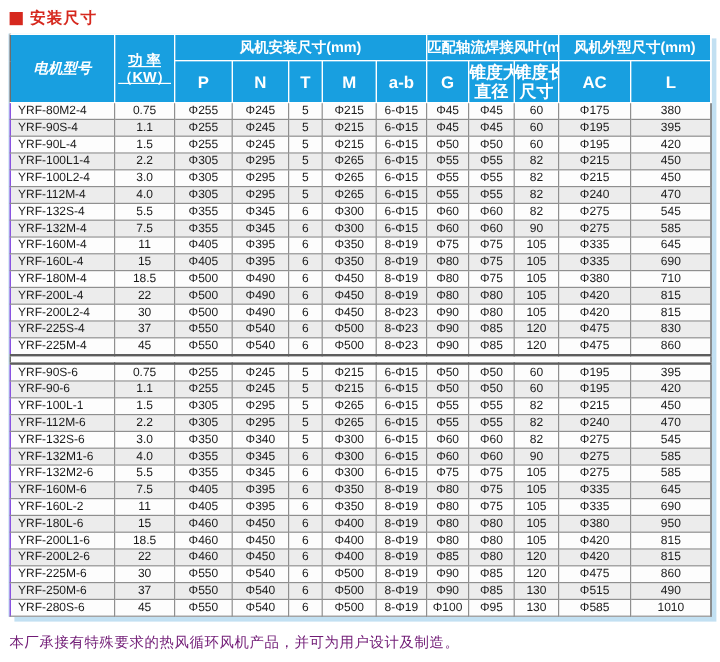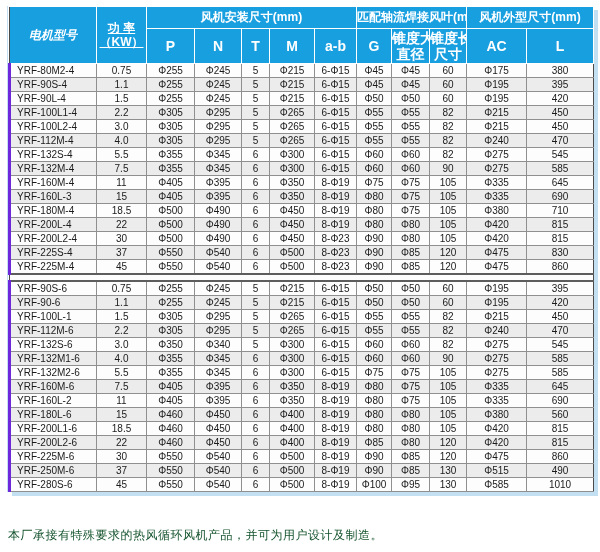--- a/index.html
+++ b/index.html
@@ -48,49 +48,53 @@
   tbody td{
     height:13px;
     font-size:10px;
     color:#1a1a1a;
     border:1px solid #8f8f8f;
     border-top:1px solid #5d5d5d;
   }
   tbody td:first-child{
     text-align:left;
     padding-left:6px;
-    border-left:3px solid #6d28d9;
+    border-left:1px solid #6d28d9;
   }
   tbody td:last-child{border-right:1px solid #4a4a4a;}
   tbody tr:nth-child(even) td{background:#ececec;}
   tbody tr:nth-child(odd) td{background:#fdfdfd;}
   
   tr.separator td{
     height:5px;
     background:#ffffff;
     border-left:1px solid #4a4a4a;
     border-right:1px solid #4a4a4a;
     border-top:2px solid #5d5d5d;
     border-bottom:2px solid #5d5d5d;
     padding:0;
   }
   
   .footer-note{
     position:absolute;
     left:8px;bottom:8px;
     font-size:12px;
-    color:#14532d;
+    color:#701a75;
     letter-spacing:0.5px;
   }
 </style>
 </head>
 <body>
 
 <div class="page">
 
+  <div class="title-bar">
+    <span class="red-square"></span>
+    <span class="title-text">安装尺寸</span>
+  </div>
 
   <table class="dims">
     <colgroup>
       <col style="width:87px">
         <col style="width:50px">
       <col style="width:48px">
         <col style="width:47px">
         <col style="width:28px">
         <col style="width:45px">
         <col style="width:42px">
@@ -249,21 +253,21 @@
           <td>6</td>
           <td>Φ350</td>
           <td>8-Φ19</td>
           <td>Φ75</td>
           <td>Φ75</td>
           <td>105</td>
           <td>Φ335</td>
           <td>645</td>
         </tr>
         <tr>
-          <td>YRF-160L-3</td>
+          <td>YRF-160L-4</td>
           <td>15</td>
           <td>Φ405</td>
           <td>Φ395</td>
           <td>6</td>
           <td>Φ350</td>
           <td>8-Φ19</td>
           <td>Φ80</td>
           <td>Φ75</td>
           <td>105</td>
           <td>Φ335</td>
@@ -477,21 +481,21 @@
           <td>15</td>
           <td>Φ460</td>
           <td>Φ450</td>
           <td>6</td>
           <td>Φ400</td>
           <td>8-Φ19</td>
           <td>Φ80</td>
           <td>Φ80</td>
           <td>105</td>
           <td>Φ380</td>
-          <td>560</td>
+          <td>950</td>
         </tr>
         <tr>
           <td>YRF-200L1-6</td>
           <td>18.5</td>
           <td>Φ460</td>
           <td>Φ450</td>
           <td>6</td>
           <td>Φ400</td>
           <td>8-Φ19</td>
           <td>Φ80</td>

